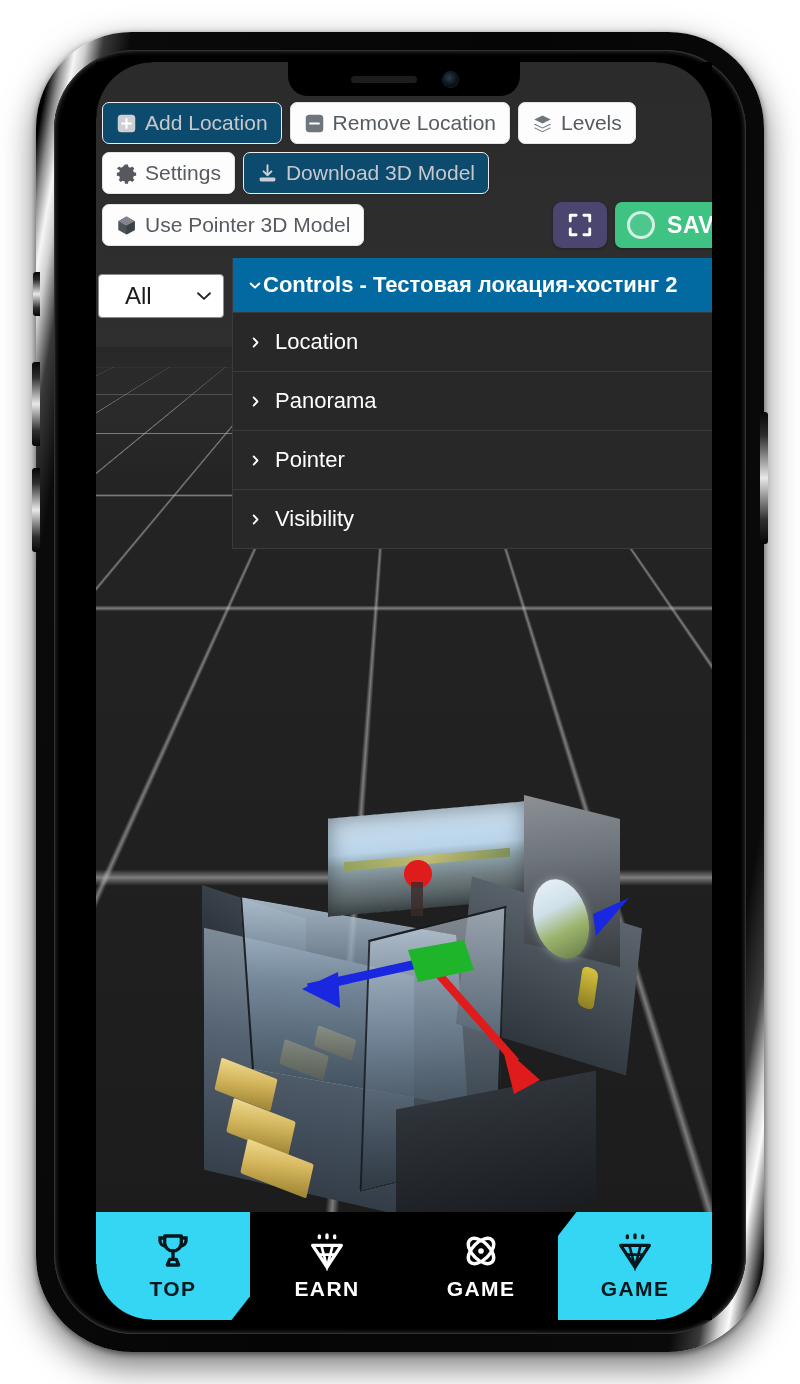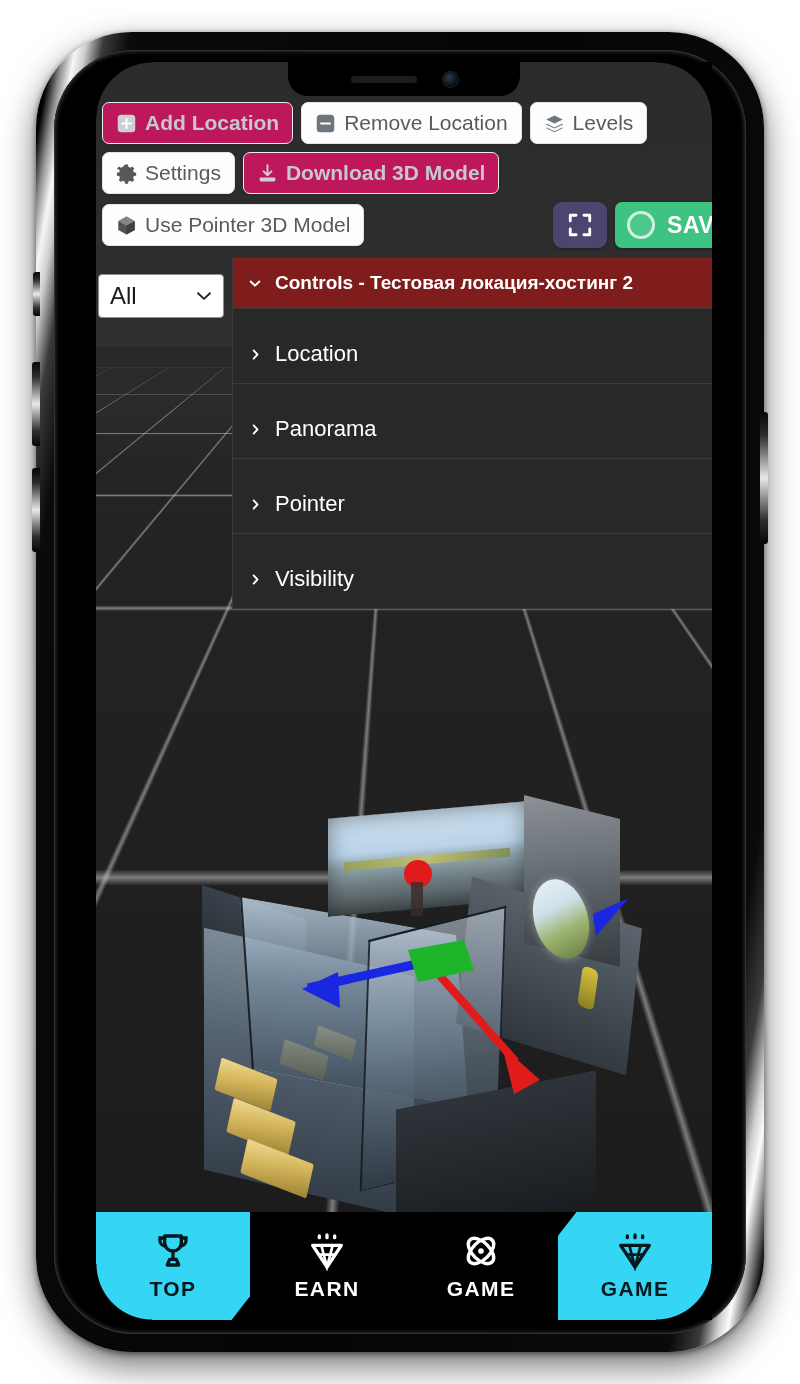--- a/index.html
+++ b/index.html
@@ -167,21 +167,21 @@
     padding: 4px 0 0 2px;
     z-index: 60;
   }
   .tb-row { display: flex; align-items: center; gap: 8px; margin-bottom: 8px; padding-left: 4px; }
   .tb-btn {
     display: inline-flex; align-items: center; gap: 8px;
     background: #fdfdfd; border: 1px solid #e3e3e3; border-radius: 7px;
     padding: 8px 13px; font-size: 21px; color: #555b61;
     white-space: nowrap; box-shadow: 0 1px 2px rgba(0,0,0,.12);
   }
-  .tb-btn.disabled { color: #c6c8cb; background: #be185d; border-color: #ececec; font-weight: bold; }
+  .tb-btn.disabled { color: #c6c8cb; background: #0c4a6e; border-color: #ececec; }
   .tb-icon { width: 21px; height: 21px; flex: 0 0 21px; display: block; }
   .tb-spacer { flex: 1 1 auto; }
   #fullscreen-button {
     width: 54px; height: 46px; border-radius: 9px;
     background: #4b4670; display: flex; align-items: center; justify-content: center;
     box-shadow: 0 1px 3px rgba(0,0,0,.3);
   }
   #save-button {
     display: flex; align-items: center; gap: 12px;
     height: 46px; padding: 0 16px 0 12px; border-radius: 7px;
@@ -194,39 +194,39 @@
     border: 3px solid rgba(255,255,255,.75);
     background: rgba(255,255,255,.08);
   }
 
   
   #filter-select {
     position: absolute; left: 2px; top: 212px; z-index: 55;
     width: 126px; height: 44px;
     background: #ffffff; border: 1px solid #8d8d8d; border-radius: 4px;
     display: flex; align-items: center; justify-content: space-between;
-    padding: 0 8px 0 11px; font-size: 24px; color: #1b1b1b;
+    padding: 0 8px 0 26px; font-size: 24px; color: #1b1b1b;
   }
 
   
   #controls-panel {
     position: absolute; left: 136px; top: 196px; right: 0; z-index: 50;
     border-left: 1px solid #3a3a3a;
   }
   #panel-header {
-    background: #7f1d1d; color: #ffffff;
-    display: flex; align-items: center; gap: 12px;
+    background: #0369a1; color: #ffffff;
+    display: flex; align-items: center; gap: 0;
     padding: 14px 10px 14px 14px;
-    font-size: 19px; font-weight: 700;
+    font-size: 22px; font-weight: 700;
     border-bottom: 1px solid #3a3a3a;
   }
   .panel-row {
     background: #282828; color: #ffffff;
     display: flex; align-items: center; gap: 12px;
-    padding: 32px 10px 16px 14px;
+    padding: 16px 10px 16px 14px;
     font-size: 22px; font-weight: 500;
     border-bottom: 1px solid #3b3b3b;
   }
   .chev { width: 16px; flex: 0 0 16px; display: flex; justify-content: center; }
 
   
   #bottom-nav {
     position: absolute; left: 0; right: 0; bottom: 0; height: 108px;
     background: #000000; display: flex; z-index: 70; justify-content: flex-end;
   }

